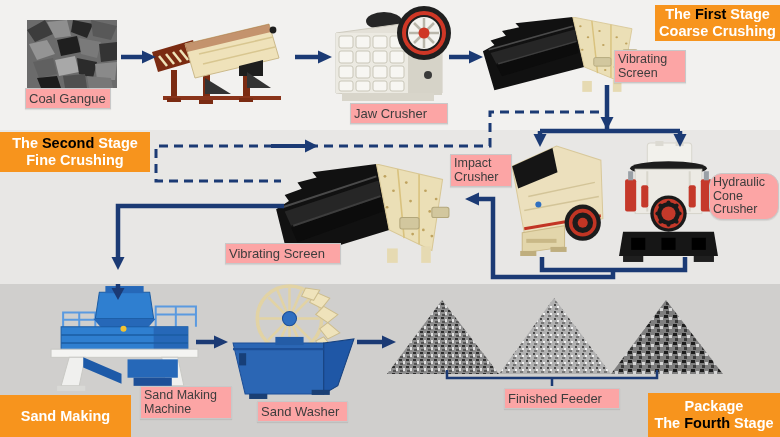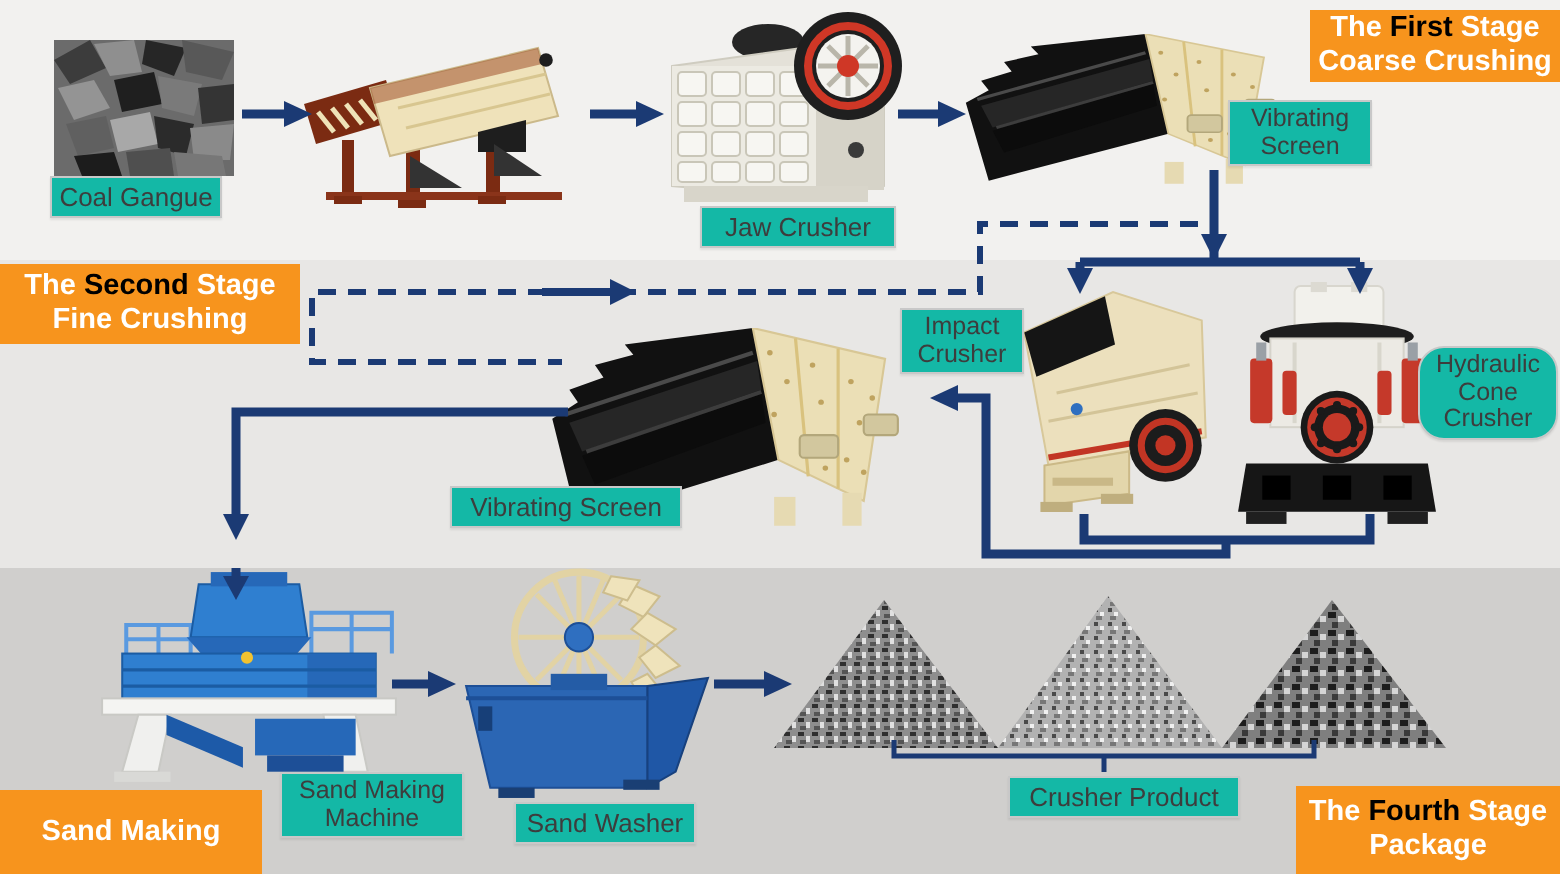--- a/index.html
+++ b/index.html
@@ -5,22 +5,22 @@
   html,body{margin:0;padding:0;background:#fff;}
   .canvas{position:relative;width:780px;height:437px;overflow:hidden;
           font-family:"Liberation Sans",sans-serif;background:#f2f1ef;}
   .band{position:absolute;left:0;width:780px;}
   .band1{top:0;height:130px;background:#f2f1ef;}
   .band2{top:130px;height:154px;background:#e8e7e5;}
   .band3{top:284px;height:153px;background:#d0cfcd;}
   .overlay{position:absolute;left:0;top:0;pointer-events:none;}
   .machine{position:absolute;}
   .machine svg{display:block;width:100%;height:100%;}
-  .label{position:absolute;background:#14b8a6;border:1px solid #c8c8c8;
-         color:#3d3d3d;font-size:13px;line-height:15px;text-align:center;
+  .label{position:absolute;background:#fca5a5;border:1px solid #c8c8c8;
+         color:#3d3d3d;font-size:13px;line-height:15px;
          padding:2px 3px;white-space:pre-line;box-shadow:0 1px 1px rgba(0,0,0,.08);}
   .label--sm{font-size:12.5px;line-height:13.5px;}
   .banner{position:absolute;background:#f7941d;color:#fff;font-weight:bold;
           font-size:14.5px;line-height:17px;text-align:center;
           display:flex;flex-direction:column;justify-content:center;}
   .banner .w{display:inline-block;margin:0 2px;}
   .banner .hl{color:#000000;}
   .b1{left:655px;top:5px;width:125px;height:36px;}
   .b2{left:0;top:132px;width:150px;height:40px;}
   .b3{left:0;top:395px;width:131px;height:42px;}
@@ -363,31 +363,31 @@
 Screen</div>
   <div class="label label--sm" style="left:450px;top:154px;width:54px;">Impact
 Crusher</div>
   <div class="label label--sm" style="left:709px;top:173px;width:62px;border-radius:13px;">Hydraulic
 Cone
 Crusher</div>
   <div class="label" style="left:225px;top:243px;width:108px;">Vibrating Screen</div>
   <div class="label label--sm" style="left:140px;top:386px;width:84px;">Sand Making
 Machine</div>
   <div class="label" style="left:257px;top:401px;width:83px;">Sand Washer</div>
-  <div class="label" style="left:504px;top:388px;width:108px;">Crusher Product</div>
+  <div class="label" style="left:504px;top:388px;width:108px;">Finished Feeder</div>
 
   <div class="banner b1">
     <div><span class="w">The</span><span class="w hl">First</span><span class="w">Stage</span></div>
     <div>Coarse Crushing</div>
   </div>
   <div class="banner b2">
     <div><span class="w">The</span><span class="w hl">Second</span><span class="w">Stage</span></div>
     <div>Fine Crushing</div>
   </div>
   <div class="banner b3">
     <div>Sand Making</div>
   </div>
   <div class="banner b4">
+    <div>Package</div>
     <div><span class="w">The</span><span class="w hl">Fourth</span><span class="w">Stage</span></div>
-    <div>Package</div>
   </div>
 
 </div>
 
 </body></html>

